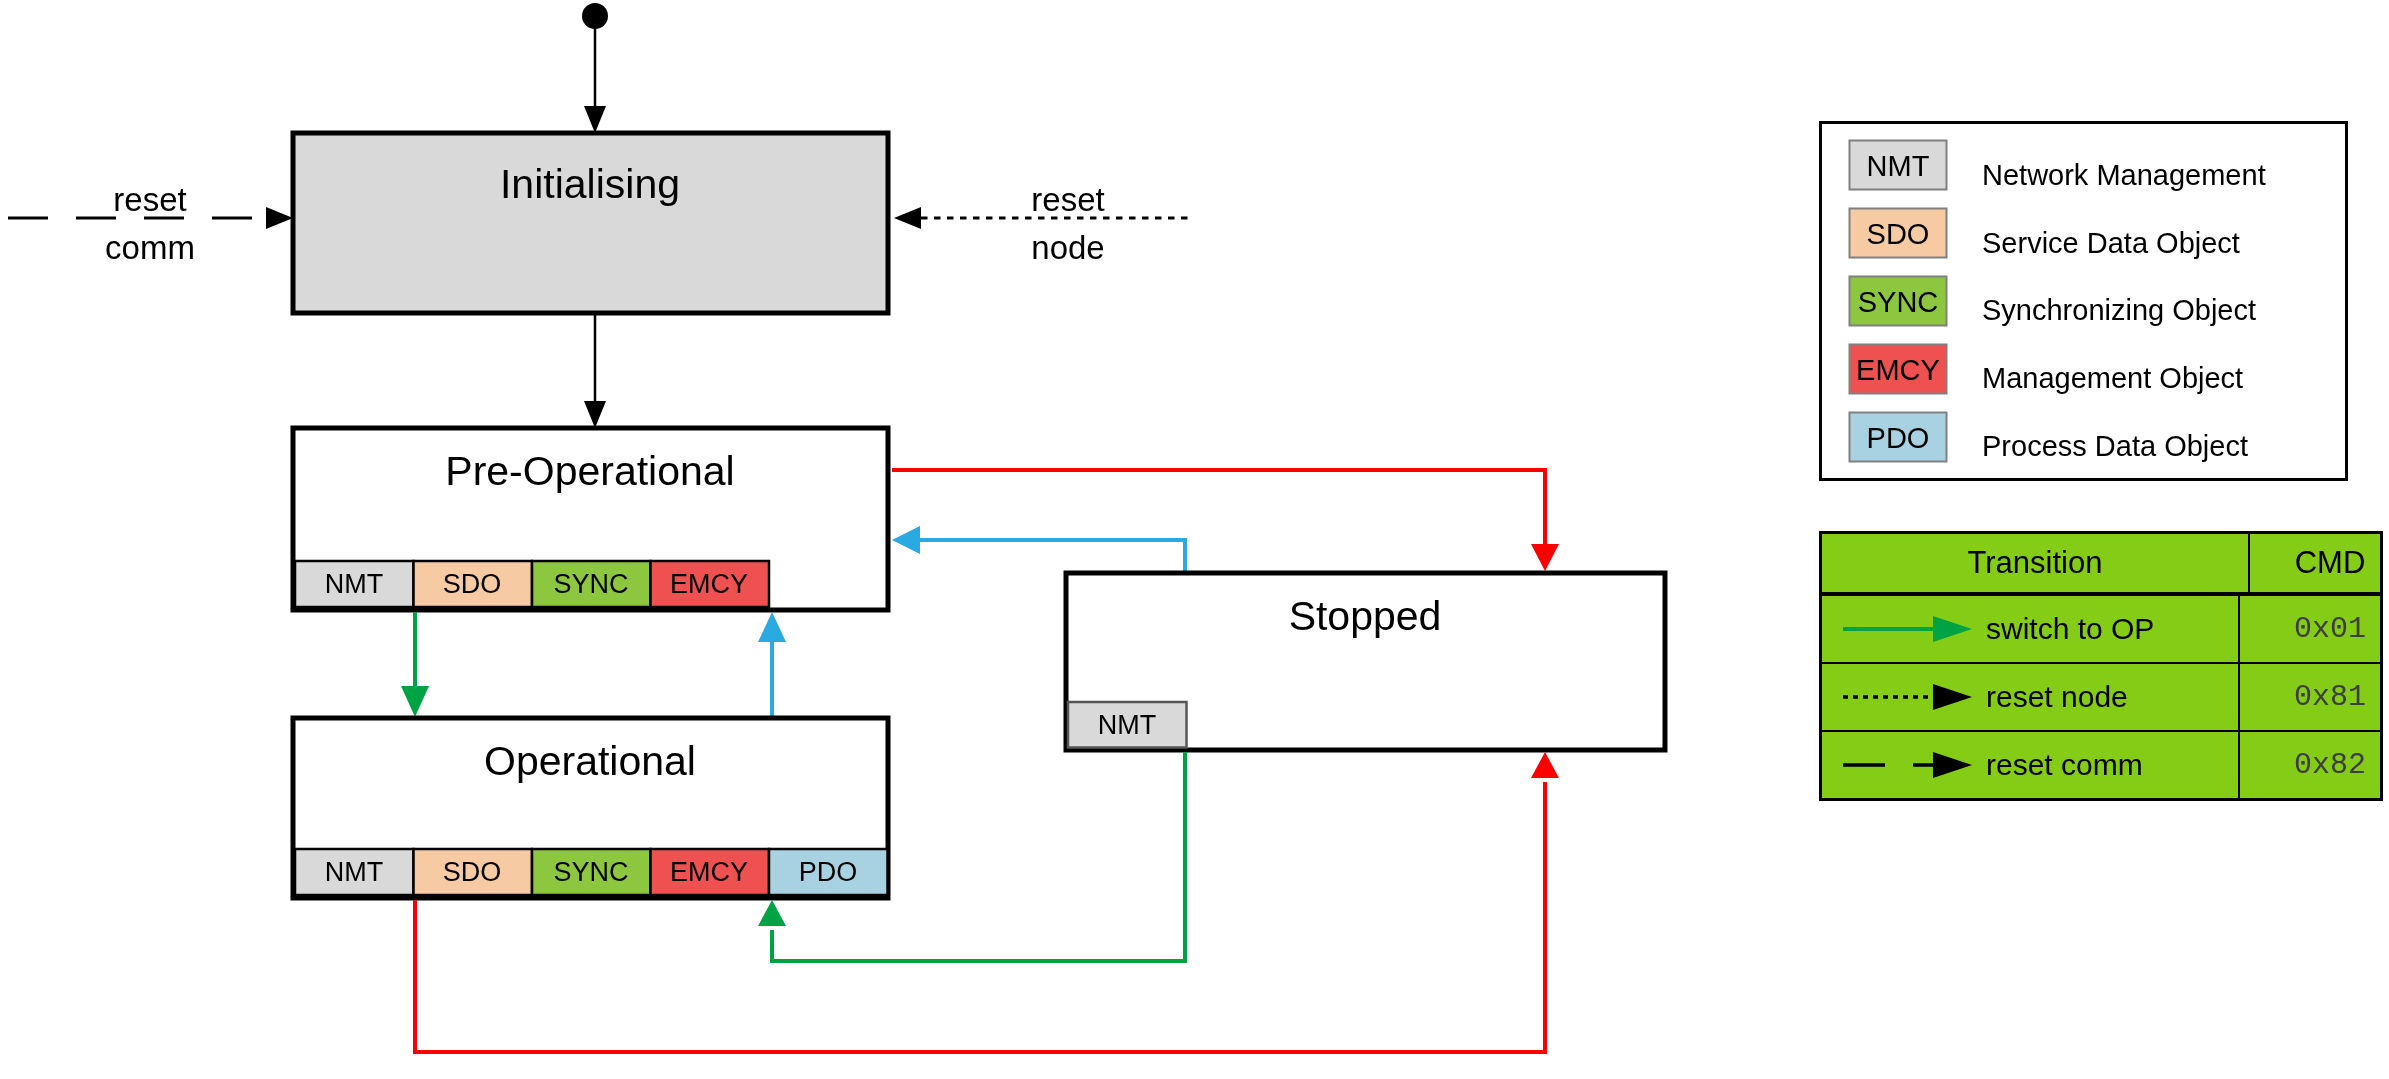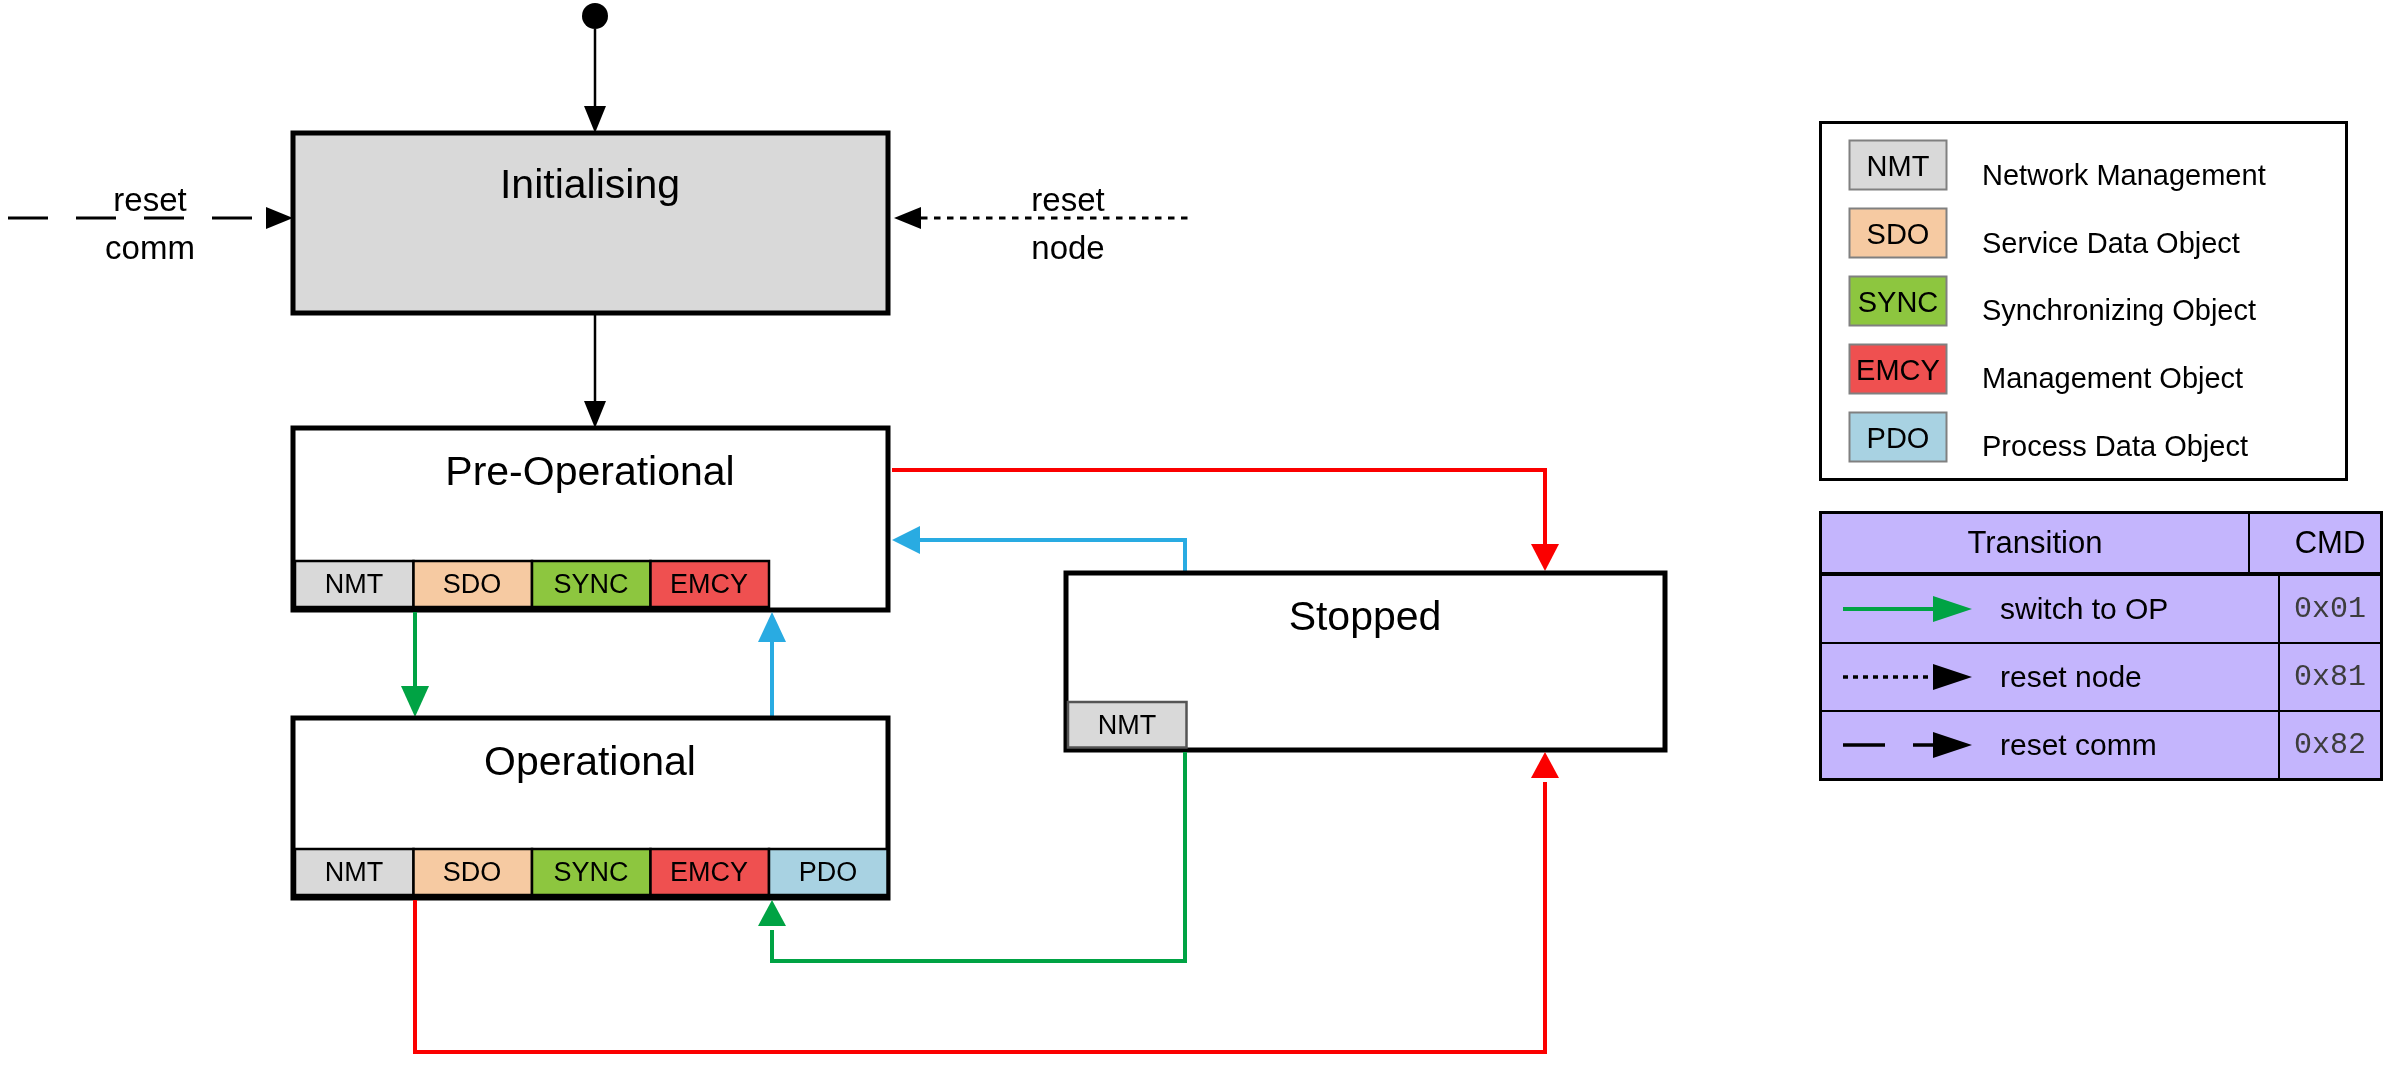--- a/index.html
+++ b/index.html
@@ -14,28 +14,28 @@
   
   .legend-table{position:absolute;left:1819px;top:121px;width:529px;height:360px;
                 border:3px solid #000;box-sizing:border-box;background:#fff;
                 display:flex;flex-direction:column;justify-content:space-evenly;
                 padding-left:26px;}
   .legend-row{display:flex;align-items:center;gap:34px;}
   .legend-label{font-size:29px;margin-top:20px;}
   .chip-text{font-size:29px;text-anchor:middle;dominant-baseline:central;}
 
   
-  .transition-table{position:absolute;left:1819px;top:511px;width:564px;
-                    border:3px solid #000;box-sizing:border-box;background:#c4b5fd;}
+  .transition-table{position:absolute;left:1819px;top:531px;width:564px;
+                    border:3px solid #000;box-sizing:border-box;background:#84cc16;}
   .t-row{display:flex;height:66px;border-top:2px solid #000;}
   .t-row.header{height:58px;border-top:none;border-bottom:2px solid #000;}
   .t-col-main{flex:1;display:flex;align-items:center;border-right:2px solid #000;
-              padding-left:16px;gap:22px;box-sizing:border-box;}
+              padding-left:16px;gap:8px;box-sizing:border-box;}
   .t-col-cmd{width:100px;display:flex;align-items:center;justify-content:center;
-             font-family:"Liberation Mono", monospace;font-size:30px;color:#3d3d3d;}
+             font-family:"Liberation Mono", monospace;font-size:30px;color:#3d3d3d;padding-left:40px;}
   .t-header-main{flex:1;display:flex;align-items:center;justify-content:center;
                  border-right:2px solid #000;font-size:31px;}
   .t-header-cmd{width:100px;display:flex;align-items:center;justify-content:center;
                 font-size:31px;font-family:"Liberation Sans", sans-serif;color:#000;padding-left:30px;}
   .t-label{font-size:30px;}
 </style>
 </head>
 <body>
 
 <div class="container">

